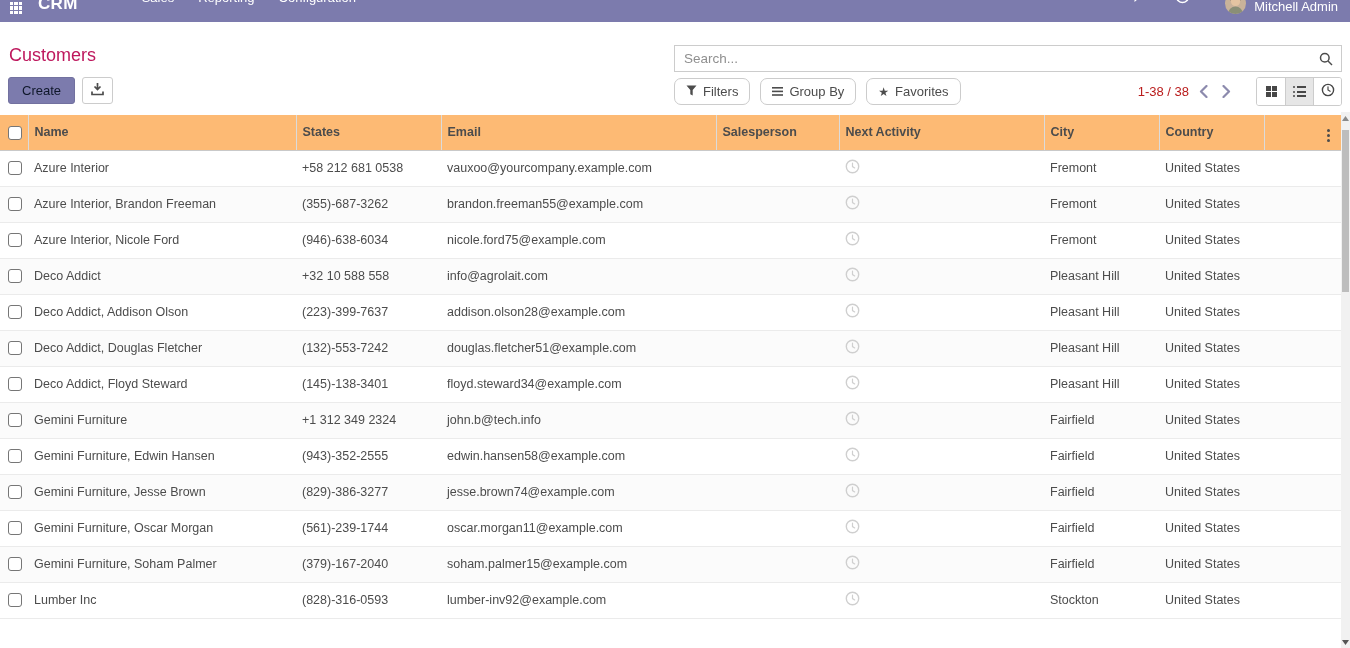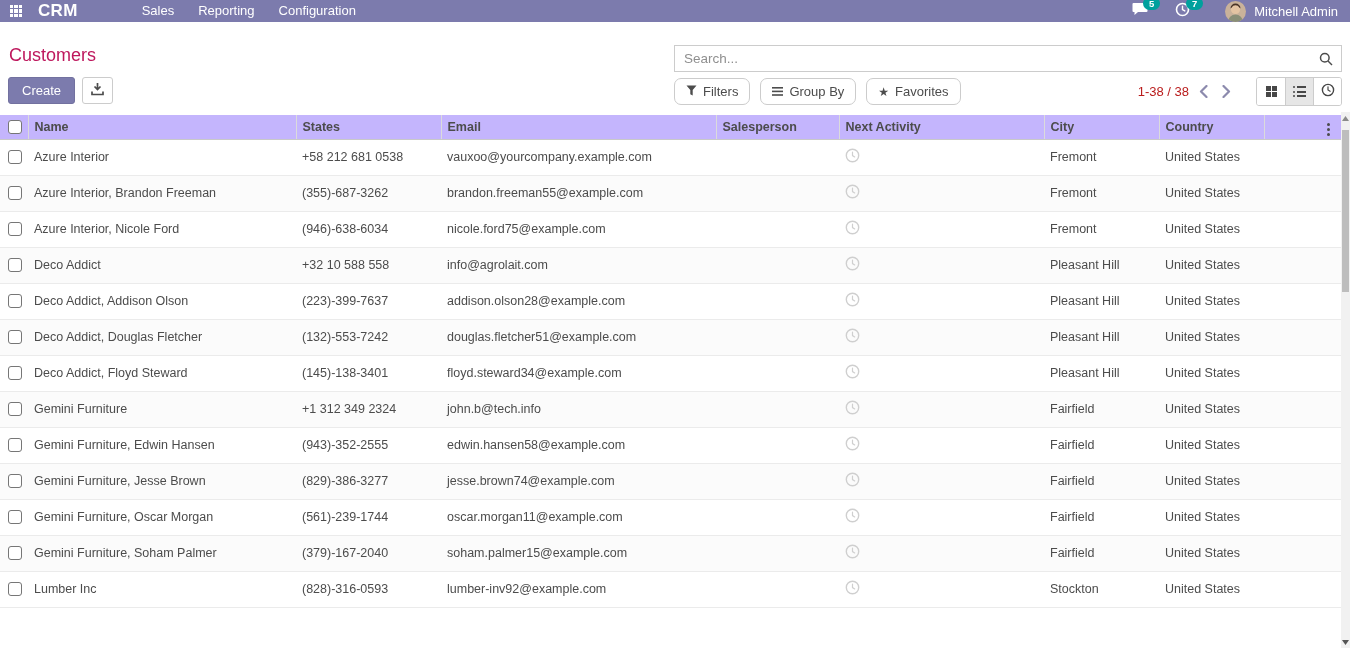--- a/index.html
+++ b/index.html
@@ -1,40 +1,40 @@
 <!DOCTYPE html>
 <html><head>
 <meta charset="utf-8">
 <style>
   * { margin:0; padding:0; box-sizing:border-box; }
   html,body { width:1350px; height:648px; overflow:hidden; background:#fff;
               font-family:"Liberation Sans", sans-serif; }
 
   
   .navbar { position:absolute; top:0; left:0; width:1350px; height:22px;
-            background:#7c7bad; display:flex; align-items:center; color:#fff; padding:8px 10px; }
+            background:#7c7bad; display:flex; align-items:flex-end; color:#fff; padding:8px 10px; }
   .apps-grid { width:12px; height:12px; display:grid; grid-template-columns:repeat(3,1fr);
                gap:1px; margin-right:16px; cursor:pointer; }
   .apps-grid span { background:#fff; }
   .brand { font-size:17px; font-weight:bold; letter-spacing:.3px; margin-right:52px; cursor:pointer; }
   .nav-menu { font-size:13px; padding:0 12px; height:32px; line-height:32px; cursor:pointer; }
   .nav-spacer { flex:1; }
   .nav-icon-wrap { position:relative; margin:0 13px; height:32px; display:flex; align-items:center; cursor:pointer; }
   .nav-badge { position:absolute; top:2px; left:11px; min-width:17px; height:13px; padding:0 4px;
                border-radius:8px; background:#00a09d; color:#fff; font-size:9.5px; font-weight:bold;
                line-height:13px; text-align:center; }
   .avatar { width:21px; height:21px; border-radius:50%; overflow:hidden; margin-left:22px; flex:none; }
   .user-name { font-size:13px; margin-left:8px; margin-right:2px; }
 
   
   .control { position:absolute; top:32px; left:0; width:1350px; height:83px; background:#fff; }
   .page-title { position:absolute; left:9px; top:13px; font-size:18px; color:#be185d; }
   .left-actions { position:absolute; left:8px; top:45px; display:flex; align-items:flex-start; }
   .btn-create { height:27px; padding:0 13px; background:#7c7bad; border:1px solid #72719f;
-                border-radius:3px; color:#ffffff; font-size:13px; cursor:pointer;
+                border-radius:3px; color:#0f172a; font-size:13px; cursor:pointer;
                 font-family:"Liberation Sans",sans-serif; }
   .btn-export { height:27px; width:31px; margin-left:7px; background:#fff; border:1px solid #ccc;
                 border-radius:3px; cursor:pointer; display:flex; align-items:center; justify-content:center; }
 
   .search-wrap { position:absolute; left:674px; top:13px; width:668px; height:27px;
                  border:1px solid #ccc; background:#fff; display:flex; align-items:center; }
   .search-wrap input { flex:1; border:none; outline:none; font-size:13.5px; padding:0 9px;
                        color:#7f1d1d; font-family:"Liberation Sans",sans-serif; background:transparent; }
   .search-wrap input::placeholder { color:#8f8f8f; }
   .search-icon-btn { width:30px; height:25px; display:flex; align-items:center; justify-content:center; cursor:pointer; }
@@ -55,21 +55,21 @@
   .kanban-ic { width:11px; height:11px; display:grid; grid-template-columns:1fr 1fr; gap:1px; }
   .kanban-ic span { background:#474747; }
   .list-ic { display:flex; flex-direction:column; gap:2.5px; }
   .list-ic i { display:flex; align-items:center; gap:2px; }
   .list-ic i b { width:2px; height:2px; background:#474747; border-radius:50%; }
   .list-ic i s { width:9px; height:2px; background:#474747; display:block; }
 
   
   .table-wrap { position:absolute; top:115px; left:0; width:1341px; bottom:0; overflow:hidden; background:#fff; }
   table { border-collapse:collapse; width:1341px; table-layout:fixed; }
-  thead th { background:#c4b5fd; height:24px; text-align:left; vertical-align:middle;
+  thead th { background:#fdba74; height:35px; text-align:left; vertical-align:middle;
              font-size:12.5px; font-weight:bold; color:#4c4c4c; padding:0 6px;
              border-bottom:1px solid #c9c9c9; border-left:1px solid #dbdbdb; cursor:pointer; }
   thead th:first-child { border-left:none; cursor:default; }
   tbody td { height:36px; font-size:12.5px; color:#4c4c4c; padding:0 6px;
              border-bottom:1px solid #ebebeb; white-space:nowrap; overflow:hidden;
              vertical-align:middle; background:#fff; cursor:pointer; }
   tbody tr:nth-child(even) td { background:#fbfbfb; }
   .cb { width:14px; height:14px; border:1px solid #767676; border-radius:3px; background:#fff;
         display:inline-block; vertical-align:middle; cursor:pointer; }
   th.cb-col, td.cb-col { padding-left:8px; }

